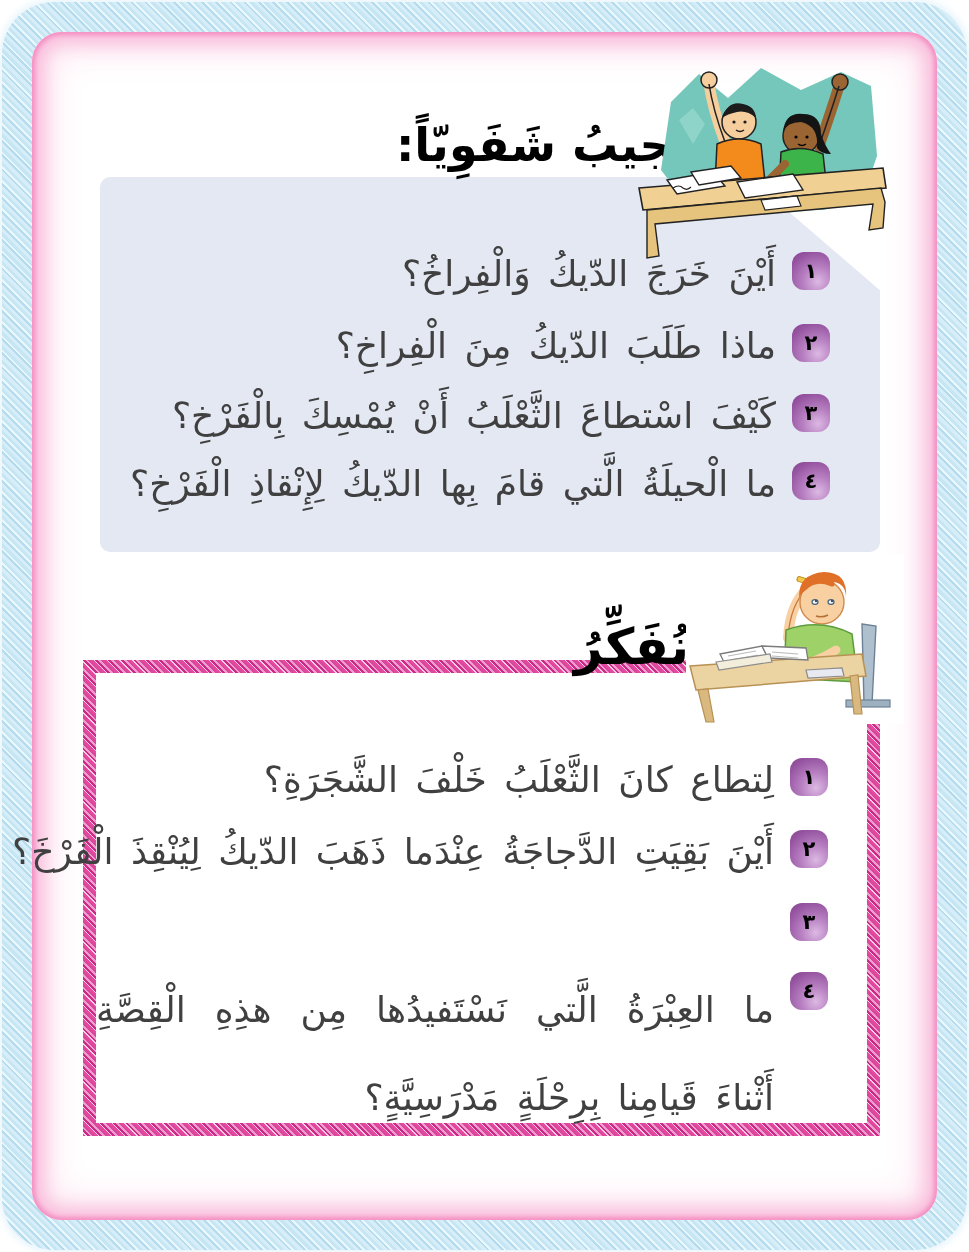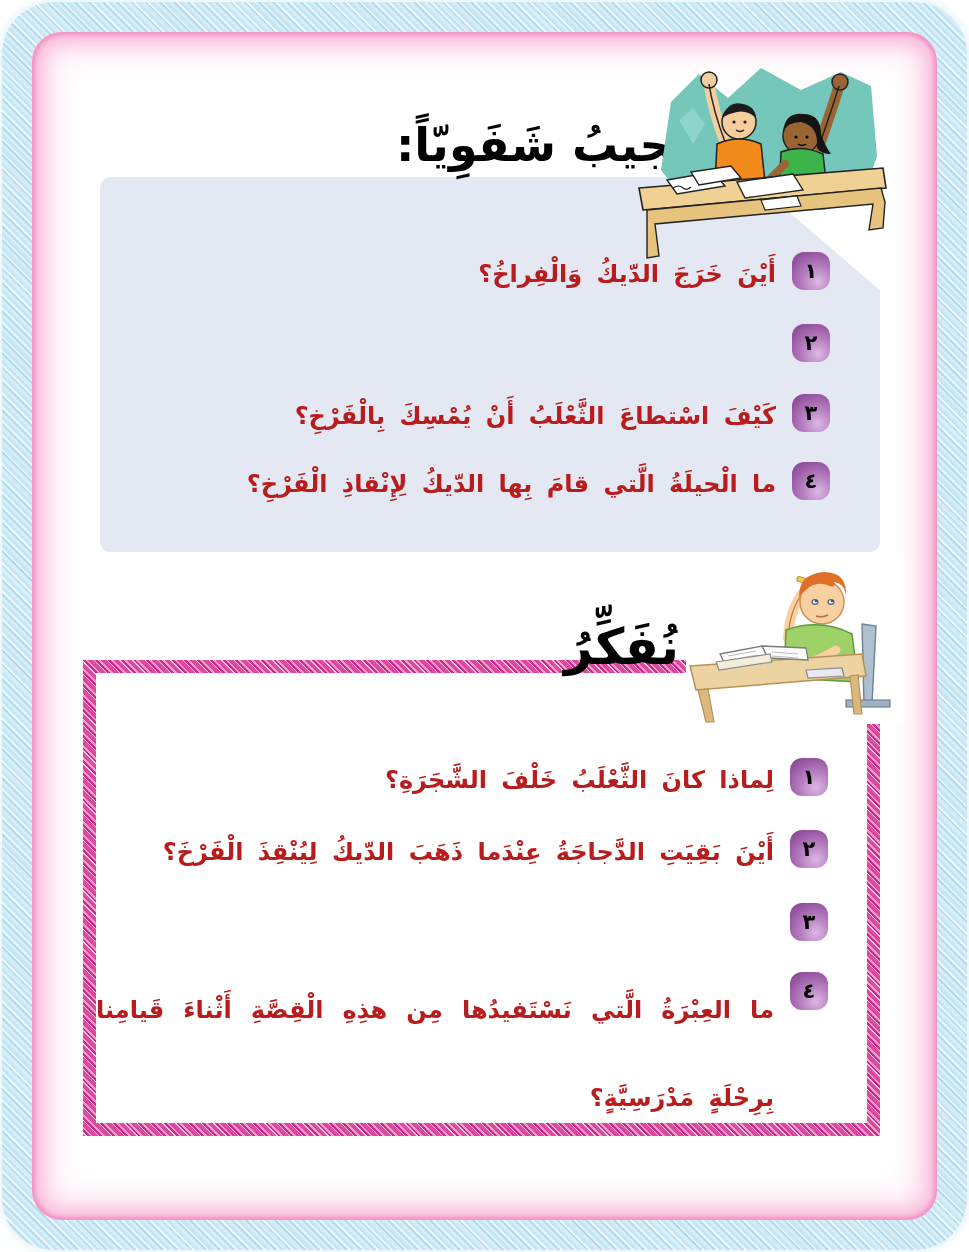--- a/index.html
+++ b/index.html
@@ -15,27 +15,27 @@
   .qbox1{position:absolute;left:100px;top:177px;width:780px;height:375px;background:#e4e8f3;
     border-radius:10px;
     clip-path:polygon(-2% -2%,82% -2%,101% 32%,102% 102%,-2% 102%);}
   
   .qbox2{position:absolute;left:83px;top:660px;width:797px;height:476px;background:transparent;
     border:13px solid #d6479d;box-sizing:border-box;
     border-image:repeating-linear-gradient(45deg,#e9489f 0 2px,#f9cce4 2px 3px,#c92b88 3px 5px,#f39cce 5px 7px,#d6479d 7px 9px) 13;}
   
   .sec-title{position:absolute;direction:rtl;color:#000;font-weight:bold;z-index:6;white-space:nowrap;}
   #title1{right:279px;top:118px;font-size:46px;}
-  #title2{right:290px;top:618px;font-size:50px;}
+  #title2{right:280px;top:618px;font-size:50px;}
   
   .qrow{position:absolute;display:flex;direction:rtl;align-items:flex-start;gap:16px;z-index:5;}
   .qnum{flex:0 0 auto;width:38px;height:38px;border-radius:12px;margin-top:6px;
     background:radial-gradient(circle at 68% 78%,#dcb9e3 0%,#b77fc1 38%,#94529f 78%,#86458f 100%);
     color:#000;font-size:21px;font-weight:bold;display:flex;align-items:center;justify-content:center;}
-  .qtext{direction:rtl;color:#b91c1c;font-size:24px;font-weight:bold;line-height:56px;word-spacing:6px;}
+  .qtext{direction:rtl;color:#404040;font-size:36px;font-weight:normal;line-height:56px;word-spacing:6px;}
   .qwide .qtext{line-height:88px;text-align:justify;width:678px;}
   
   #s1q1{right:139px;top:246px;}
   #s1q2{right:139px;top:318px;}
   #s1q3{right:139px;top:388px;}
   #s1q4{right:139px;top:456px;}
   
   #s2q1{right:141px;top:752px;}
   #s2q2{right:141px;top:824px;}
   #s2q3{right:141px;top:897px;}
@@ -58,33 +58,34 @@
 
   <div id="title1" class="sec-title">نُجيبُ شَفَوِيّاً:</div>
   <div id="title2" class="sec-title">نُفَكِّرُ</div>
 
   <div id="s1q1" class="qrow">
     <span class="qnum">١</span>
     <span class="qtext">أَيْنَ خَرَجَ الدّيكُ وَالْفِراخُ؟</span>
   </div>
   <div id="s1q2" class="qrow">
     <span class="qnum">٢</span>
+    <span class="qtext">ماذا طَلَبَ الدّيكُ مِنَ الْفِراخِ؟</span>
   </div>
   <div id="s1q3" class="qrow">
     <span class="qnum">٣</span>
     <span class="qtext">كَيْفَ اسْتطاعَ الثَّعْلَبُ أَنْ يُمْسِكَ بِالْفَرْخِ؟</span>
   </div>
   <div id="s1q4" class="qrow">
     <span class="qnum">٤</span>
     <span class="qtext">ما الْحيلَةُ الَّتي قامَ بِها الدّيكُ لِإِنْقاذِ الْفَرْخِ؟</span>
   </div>
 
   <div id="s2q1" class="qrow">
     <span class="qnum">١</span>
-    <span class="qtext">لِماذا كانَ الثَّعْلَبُ خَلْفَ الشَّجَرَةِ؟</span>
+    <span class="qtext">لِتطاع كانَ الثَّعْلَبُ خَلْفَ الشَّجَرَةِ؟</span>
   </div>
   <div id="s2q2" class="qrow">
     <span class="qnum">٢</span>
     <span class="qtext">أَيْنَ بَقِيَتِ الدَّجاجَةُ عِنْدَما ذَهَبَ الدّيكُ لِيُنْقِذَ الْفَرْخَ؟</span>
   </div>
   <div id="s2q3" class="qrow">
     <span class="qnum">٣</span>
   </div>
   <div id="s2q4" class="qrow qwide">
     <span class="qnum">٤</span>

